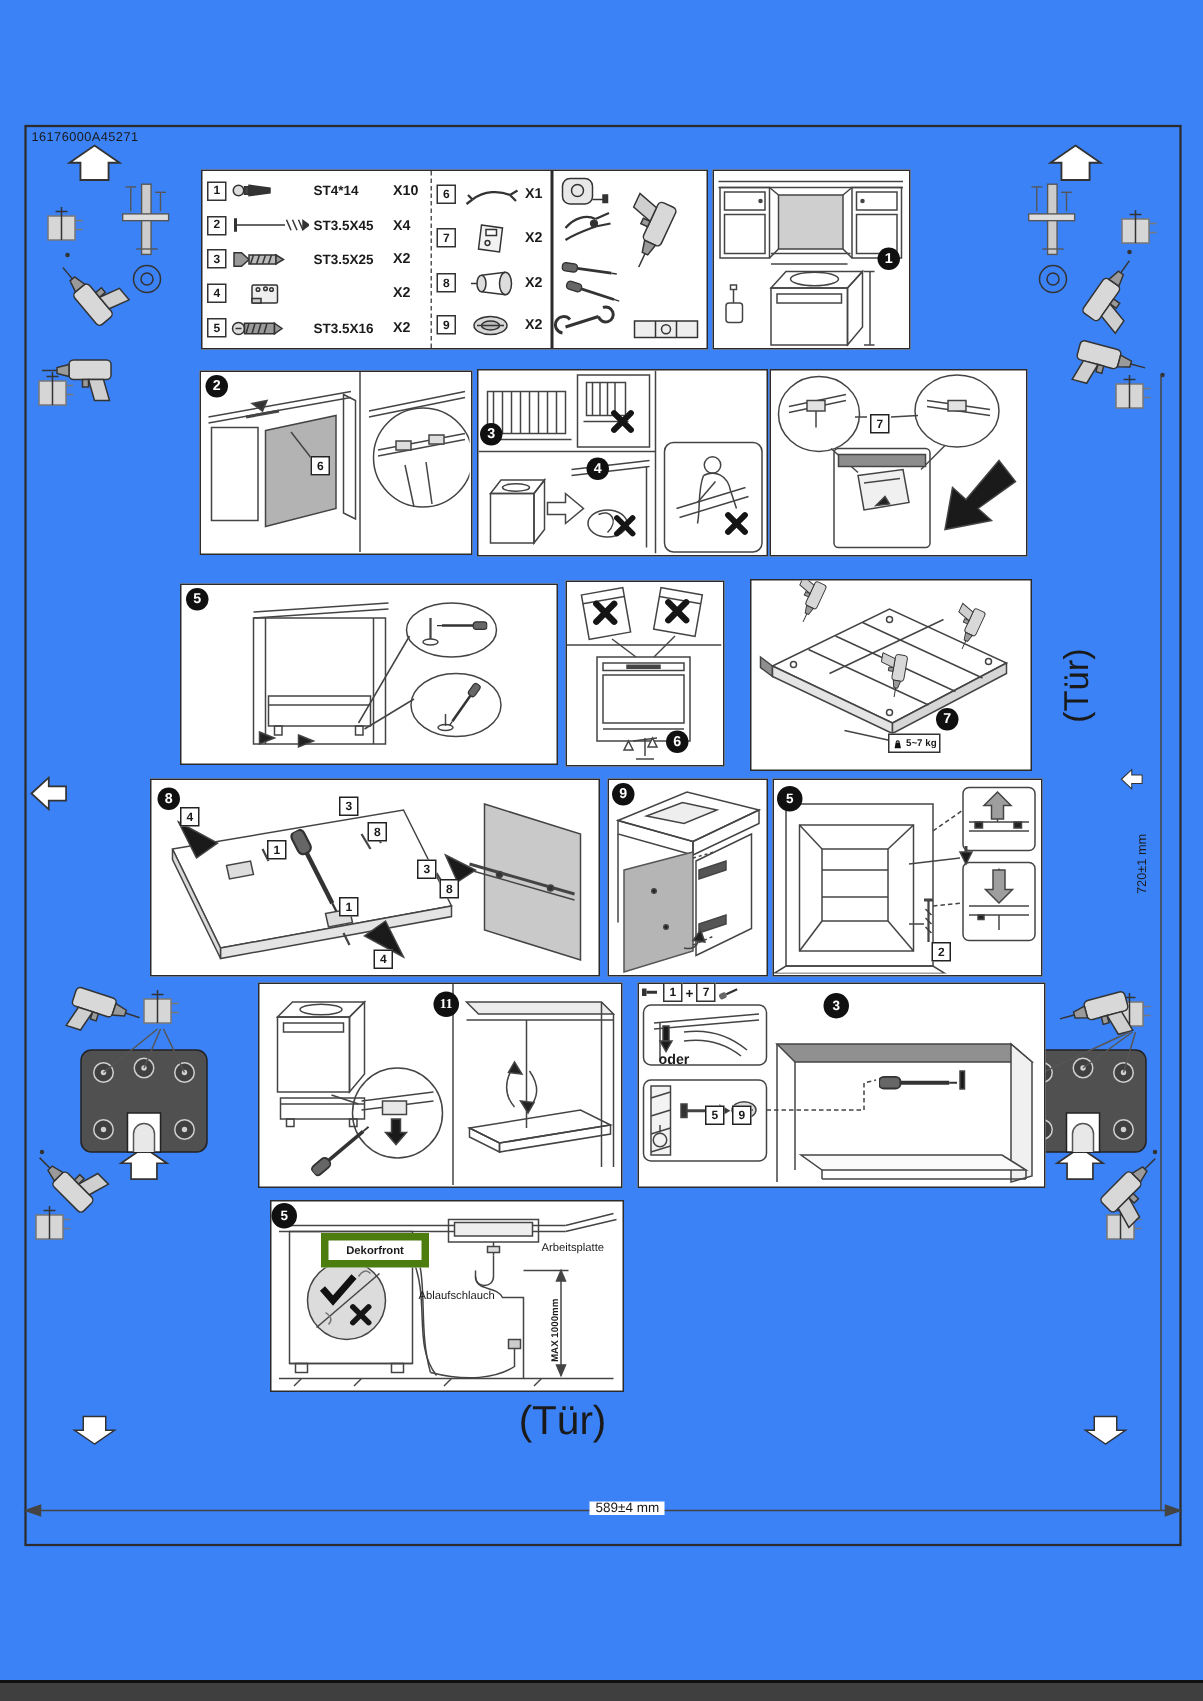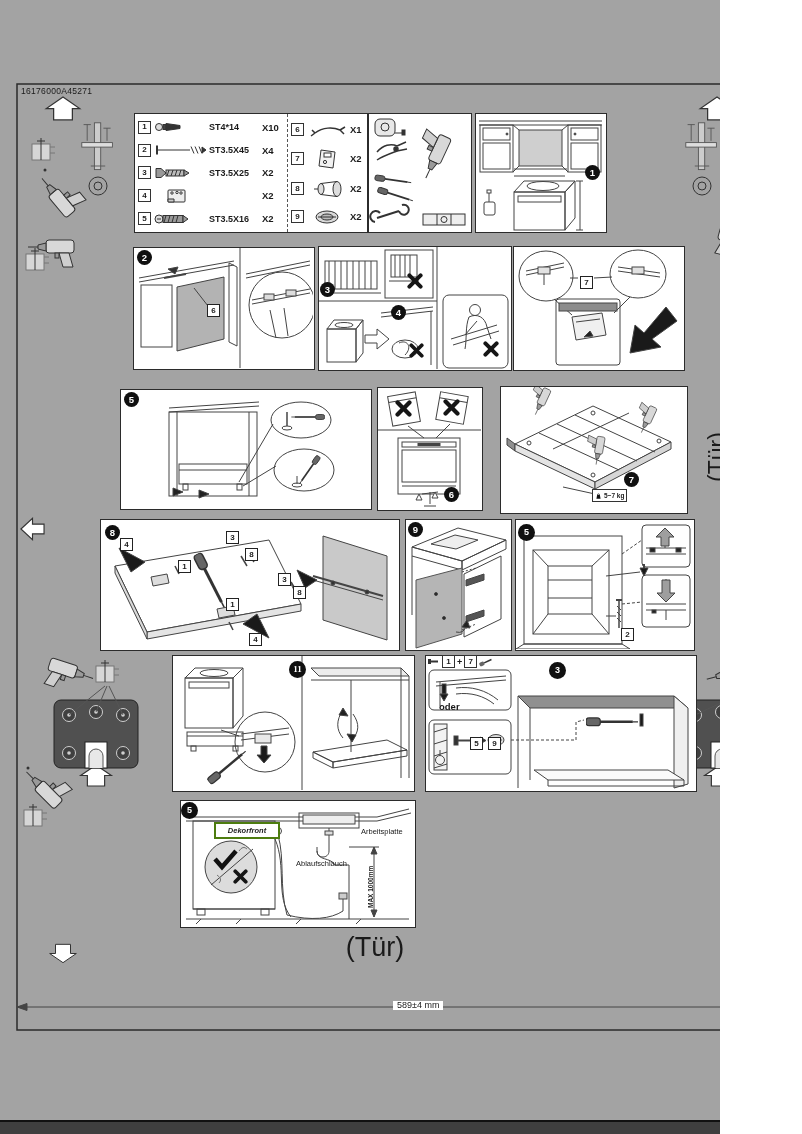--- a/index.html
+++ b/index.html
@@ -1,16 +1,16 @@
 <!DOCTYPE html>
 <html><head>
 <meta charset="utf-8">
 <style>
   html,body{margin:0;padding:0;background:#fff;}
-  .page{position:relative;width:720px;height:1134px;background:#a3a3a3;overflow:hidden;
+  .page{position:relative;width:802px;height:1134px;background:#3b82f6;overflow:hidden;
         font-family:"Liberation Sans",sans-serif;color:#1a1a1a;}
   .bg{position:absolute;left:0;top:0;z-index:0;}
   .panel{position:absolute;border:1.5px solid #2b2b2b;background:#fff;box-sizing:border-box;z-index:1;}
   .panel svg{display:block;}
   .badge{position:absolute;width:15px;height:15px;border-radius:50%;background:#101010;color:#fff;
          font-size:9.5px;font-weight:700;display:flex;align-items:center;justify-content:center;
          line-height:1;z-index:6;}
   .badge2{width:17px;height:17px;font-size:9px;}
   .numbox{position:absolute;min-width:9px;height:11px;padding:0 1px;border:1px solid #222;background:#fff;
           font-size:8px;font-weight:700;display:flex;align-items:center;justify-content:center;
@@ -24,22 +24,22 @@
   .pl-left{width:152px;border-right:1px dashed #555;display:flex;flex-direction:column;justify-content:space-around;padding:2px 0;}
   .pl-right{flex:1;display:flex;flex-direction:column;justify-content:space-around;padding:2px 0;}
   .prow{display:flex;align-items:center;gap:3px;padding:0 3px;}
   .picon{width:52px;flex:none;display:flex;align-items:center;}
   .picon2{width:40px;flex:none;display:flex;align-items:center;justify-content:center;}
   .pspec{width:50px;font-size:9px;font-weight:700;flex:none;}
   .pqty{font-size:9.5px;font-weight:700;}
   .hdrrow{position:absolute;display:flex;align-items:center;gap:2px;z-index:6;}
   .wbox{position:absolute;display:flex;align-items:center;gap:2px;border:1px solid #333;background:#fff;
         padding:0 2px;height:11px;font-size:6.5px;font-weight:700;z-index:6;}
-  .dekorbox{position:absolute;border:2px solid #4d7c0f;background:#fff;display:flex;align-items:center;
-            justify-content:center;font-size:7.5px;font-weight:700;z-index:6;font-style:italic;}
+  .dekorbox{position:absolute;border:5px solid #4d7c0f;background:#fff;display:flex;align-items:center;
+            justify-content:center;font-size:7.5px;font-weight:700;z-index:6;}
   .smlbl{font-size:7.5px;font-weight:400;}
 </style>
 </head>
 <body>
 
 <div class="page">
 
 <svg width="0" height="0" style="position:absolute;overflow:hidden" aria-hidden="true">
   <defs>
     <symbol id="sym-drill" viewBox="0 0 48 40">
@@ -875,21 +875,21 @@
           <polygon points="193,116 190,109 196,109" fill="#444"></polygon>
     </g>
     <use href="#sym-xmark" x="52" y="68" width="15" height="15"></use>
   </svg>
 </div>
 <span class="badge badge2" style="left:181px;top:802px;">5</span>
 <div class="dekorbox" style="left:214px;top:822px;width:62px;height:13px;">
   <span>Dekorfront</span>
 </div>
 <span class="lbl smlbl" style="left:361px;top:828px;">Arbeitsplatte</span>
-<span class="lbl smlbl" style="left:296px;top:860px;">Ablaufschlauch</span>
+<span class="lbl smlbl" style="left:279px;top:860px;">Ablaufschlauch</span>
 <span class="lbl rot" style="left:368px;top:908px;font-size:6.5px;font-weight:600">MAX 1000mm</span>
 
 <span class="lbl" style="left:330px;top:934px;width:90px;text-align:center;font-size:27px;">(Tür)</span>
 <span class="lbl rot" style="left:706px;top:482px;font-size:23px;">(Tür)</span>
 <span class="lbl rot" style="left:757px;top:596px;font-size:8.5px;">720±1 mm</span>
 <span class="lbl" style="left:393px;top:1001px;font-size:9px;background:#fff;padding:0 4px;">589±4 mm</span>
 
 </div>
 
 </body></html>

